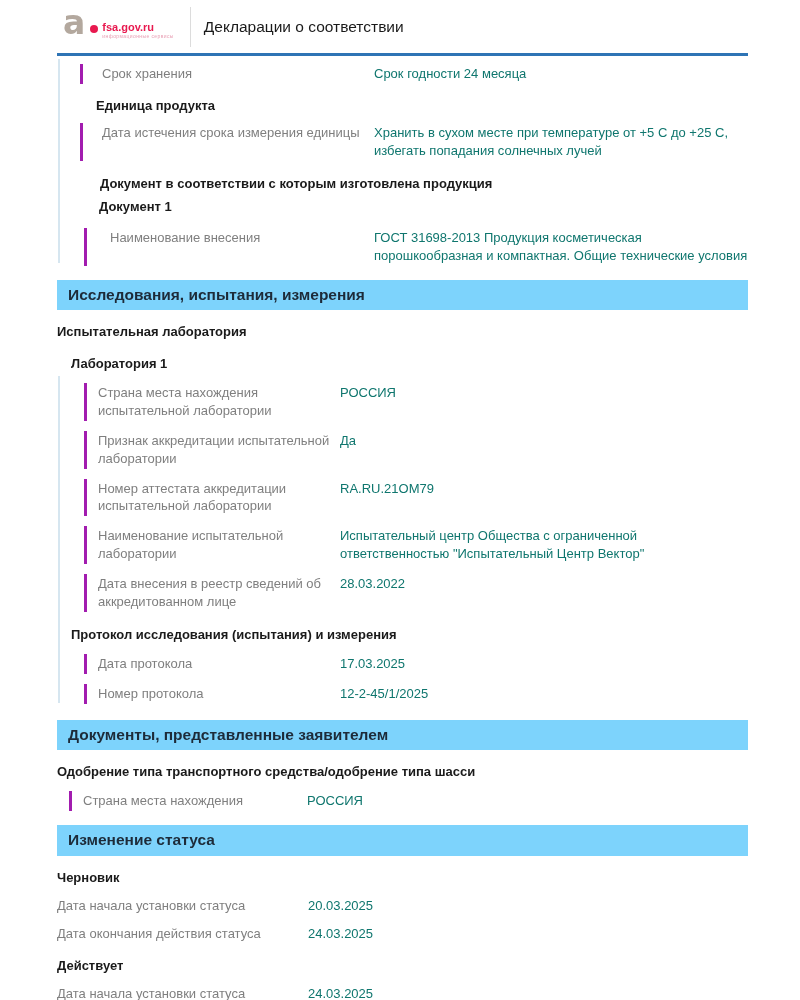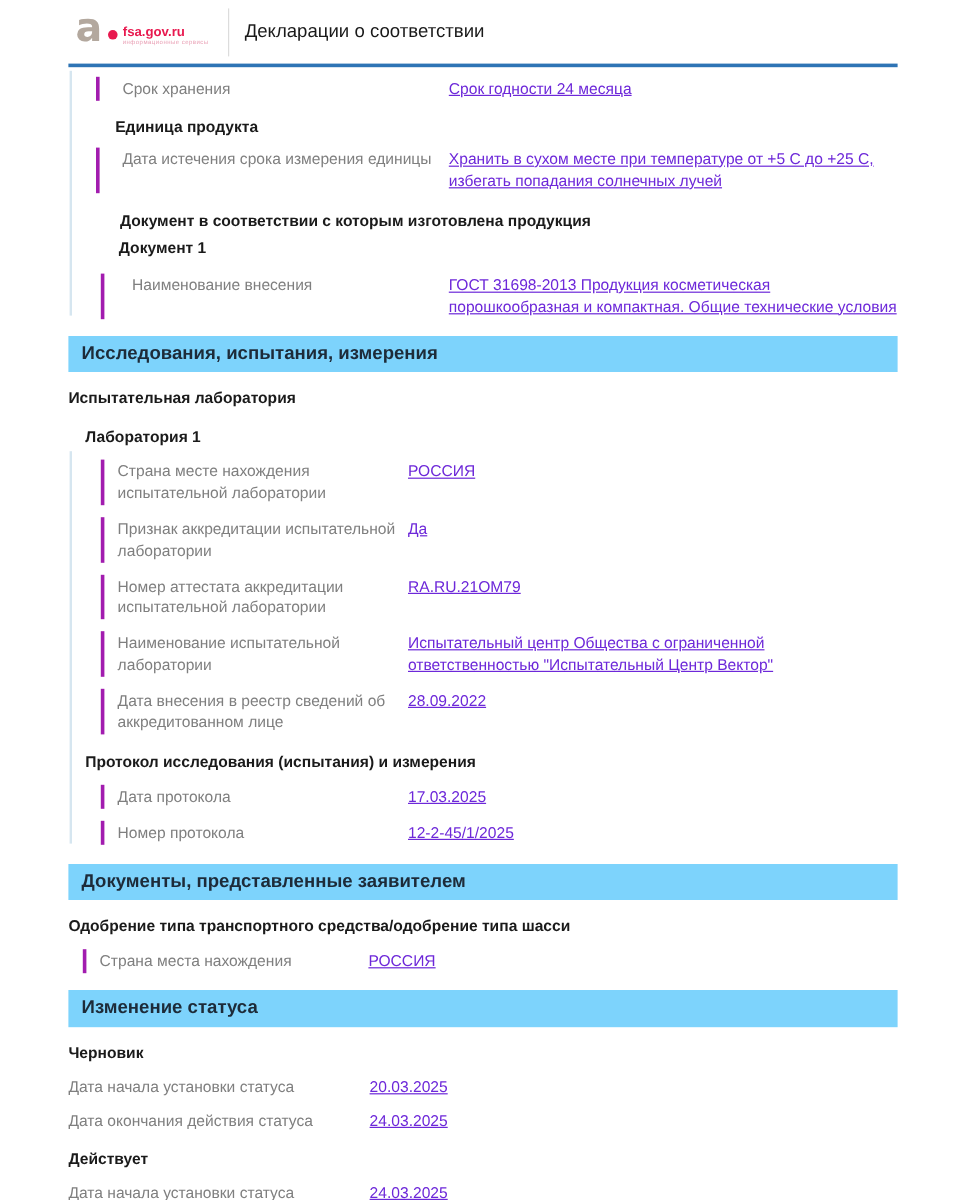--- a/index.html
+++ b/index.html
@@ -23,21 +23,21 @@
   .rule{height:3px;background:#2e74b5;flex:none;}
 
   
   .group-outer{position:relative;}
   .group-outer::before{content:"";position:absolute;left:1px;top:3px;bottom:3px;width:2px;
                        background:#d6e6f0;}
 
   
   .row{display:grid;border-left:3px solid #a21caf;padding-top:1px;padding-bottom:1px;}
   .row .label{color:#7f7f7f;}
-  .row .value{color:#6d28d9;text-decoration:underline;}
+  .row .value{color:#0f766e;}
   .row-top {margin:8px 0 0 23px;padding-left:19px;grid-template-columns:272px 1fr;}
   .row-doc {margin:12px 0 0 27px;padding-left:23px;grid-template-columns:264px 1fr;}
   .row-lab {margin:10px 0 0 27px;padding-left:11px;grid-template-columns:242px 1fr;}
   .row-apr {margin:10px 0 0 12px;padding-left:11px;grid-template-columns:224px 1fr;}
   .row-plain{border-left:none;margin:9px 0 0 0;grid-template-columns:251px 1fr;}
 
   
   .h-bold{font-weight:bold;}
   .h-l0{margin:13px 0 0 0;}
   .h-l1{margin:14px 0 0 14px;}
@@ -94,38 +94,38 @@
     </div>
   </div>
 
   <div class="band">Исследования, испытания, измерения</div>
 
   <div class="h-bold h-l0">Испытательная лаборатория</div>
   <div class="h-bold h-l1">Лаборатория 1</div>
 
   <div class="group-outer">
     <div class="row row-lab">
-      <div class="label">Страна месте нахождения испытательной лаборатории</div>
+      <div class="label">Страна места нахождения испытательной лаборатории</div>
       <div class="value">РОССИЯ</div>
     </div>
     <div class="row row-lab">
       <div class="label">Признак аккредитации испытательной лаборатории</div>
       <div class="value">Да</div>
     </div>
     <div class="row row-lab">
       <div class="label">Номер аттестата аккредитации испытательной лаборатории</div>
       <div class="value">RA.RU.21OM79</div>
     </div>
     <div class="row row-lab">
       <div class="label">Наименование испытательной лаборатории</div>
       <div class="value">Испытательный центр Общества с ограниченной ответственностью "Испытательный Центр Вектор"</div>
     </div>
     <div class="row row-lab">
       <div class="label">Дата внесения в реестр сведений об аккредитованном лице</div>
-      <div class="value">28.09.2022</div>
+      <div class="value">28.03.2022</div>
     </div>
 
     <div class="h-bold h-l1">Протокол исследования (испытания) и измерения</div>
 
     <div class="row row-lab">
       <div class="label">Дата протокола</div>
       <div class="value">17.03.2025</div>
     </div>
     <div class="row row-lab">
       <div class="label">Номер протокола</div>

